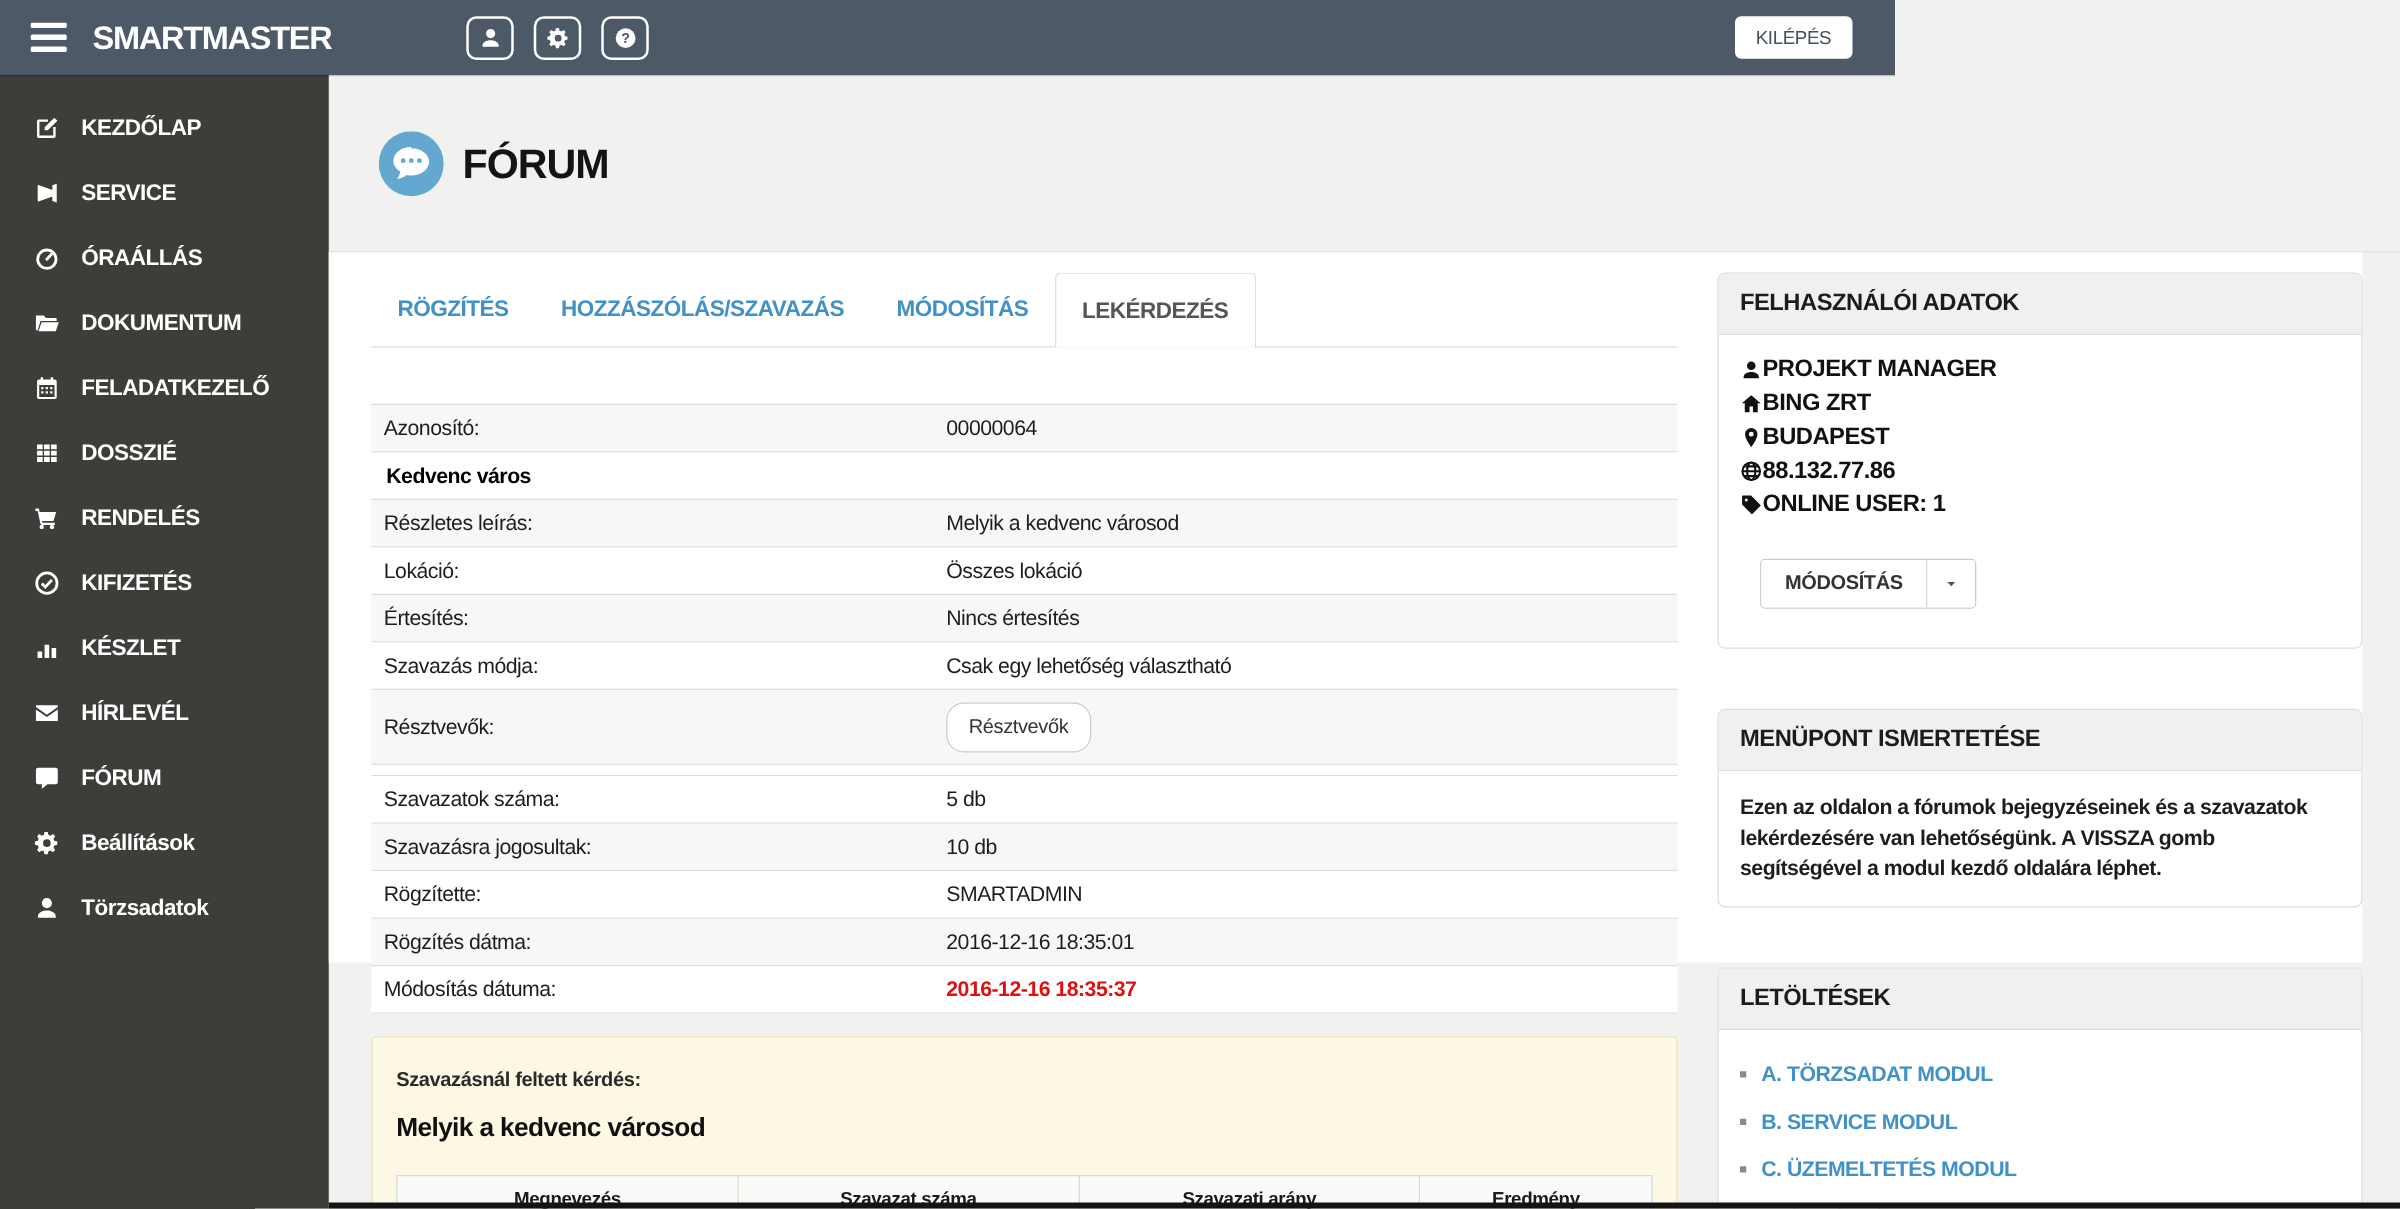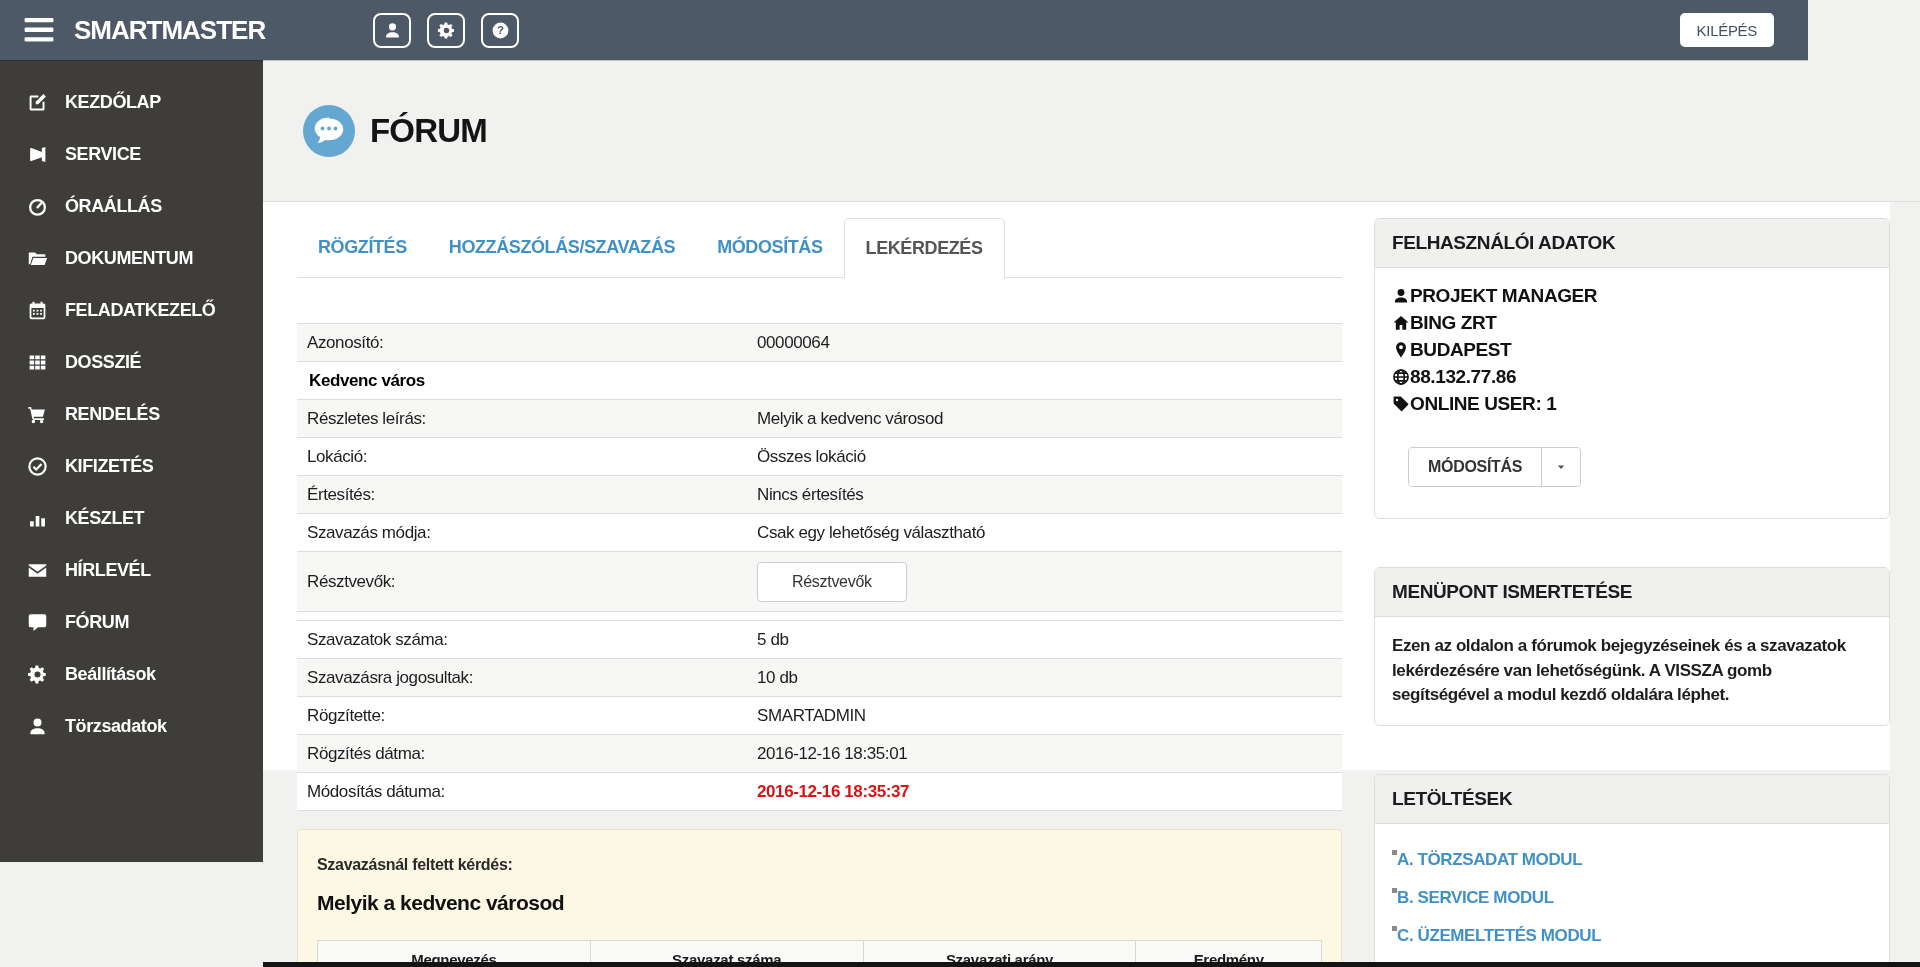--- a/index.html
+++ b/index.html
@@ -13,35 +13,35 @@
   }
   :root{
     --c-topbar:#4d5967; --c-sidebar:#3e3d3a; --c-accent:#4191c6;
     --c-red:#dd1111; --c-poll-bg:#fcf8e3; --c-border:#ddd;
   }
   svg{display:block}
   .icn{display:inline-flex;width:20px;height:20px;flex:none}
   .icn svg{width:100%;height:100%;fill:currentColor}
 
   
-  .topbar{position:absolute;left:0;top:0;width:1808px;height:60px;background:var(--c-topbar);
+  .topbar{position:absolute;left:0;top:0;width:1516px;height:60px;background:var(--c-topbar);
           display:flex;align-items:center;z-index:9;box-shadow:0 1px 0 rgba(0,0,0,.2)}
   .hamburger{margin-left:24px;width:30px;height:24px;color:#fff;cursor:pointer}
   .hamburger svg{width:30px;height:24px;fill:#fff}
   .brand{color:#fff;font-size:26px;font-weight:700;letter-spacing:-1px;margin-left:20px;white-space:nowrap}
   .top-btns{display:flex;gap:16px;margin-left:108px}
   .top-btn{width:38px;height:35px;border:2px solid #fff;border-radius:8px;color:#fff;
            display:flex;align-items:center;justify-content:center;cursor:pointer;background:transparent}
   .top-btn .icn{width:19px;height:19px}
   .logout-btn{position:absolute;right:34px;top:13px;height:34px;padding:0 17px;background:#fff;
               border:none;border-radius:5px;color:#44505e;font-weight:400;font-size:15px;
               letter-spacing:-0.3px;cursor:pointer;font-family:inherit}
 
   
-  .sidebar{position:absolute;left:0;top:60px;width:263px;height:802px;background:var(--c-sidebar);padding-top:16px}
+  .sidebar{position:absolute;left:0;top:60px;width:263px;height:907px;background:var(--c-sidebar);padding-top:16px}
   .side-item{display:flex;align-items:center;height:52px;padding-left:27px;color:#fff;cursor:pointer}
   .side-item .icn{width:21px;height:21px;color:#fff}
   .side-label{margin-left:17px;font-size:18px;font-weight:700;letter-spacing:-0.4px;white-space:nowrap}
 
   
   .strip{position:absolute;left:263px;top:60px;width:1657px;height:142px;border-bottom:1px solid var(--c-border);
          display:flex;align-items:center}
   .page-icon{width:52px;height:52px;margin-left:40px}
   .page-title{font-size:33px;font-weight:700;color:#141414;margin-left:15px;letter-spacing:-0.8px}
 
@@ -59,21 +59,21 @@
   
   .dtable{margin-top:45px;border-top:1px solid var(--c-border)}
   .dtable.meta{margin-top:8px}
   .trow{display:flex;align-items:center;min-height:38px;border-bottom:1px solid var(--c-border);background:#fff}
   .trow.alt{background:#f7f7f5}
   .tlabel{width:448px;padding:7px 8px 7px 10px;font-size:17px;color:#1d1d1d;letter-spacing:-0.4px}
   .tvalue{flex:1;padding:7px 8px 7px 12px;font-size:17px;color:#1d1d1d;letter-spacing:-0.4px}
   .tvalue.strong{font-weight:700;color:#000}
   .tvalue.red{color:var(--c-red);font-weight:700}
   .trow.btnrow{min-height:60px}
-  .participants-btn{background:#fff;border:1px solid #ccc;border-radius:4px;padding:10px 34px;
+  .participants-btn{background:#fff;border:1px solid #ccc;border-radius:14px;padding:10px 17px;
                     font-size:16px;color:#333;font-family:inherit;letter-spacing:-0.3px;cursor:pointer}
 
   
   .poll{margin-top:18px;background:var(--c-poll-bg);border:1px solid #ece3bf;border-radius:4px;
         padding:26px 19px;height:280px}
   .poll-qlabel{font-size:16px;font-weight:700;color:#2a2a2a;letter-spacing:-0.3px}
   .poll-q{margin-top:17px;font-size:21px;font-weight:700;color:#101010;letter-spacing:-0.5px}
   .poll-table{margin-top:25px;display:flex;border:1px solid #d8d8d4;background:#fafaf8;height:120px}
   .poll-th{padding:10px 4px;text-align:center;font-size:15px;font-weight:700;color:#1a1a1a;
            border-right:1px solid #d8d8d4;letter-spacing:-0.3px}
@@ -91,21 +91,21 @@
   .uline{display:flex;align-items:center;gap:0;margin-bottom:5px;font-size:19px;font-weight:700;
          color:#111;letter-spacing:-0.4px}
   .uline .icn{width:18px;height:18px;color:#111}
   .modify-group{display:inline-flex;margin:27px 0 14px 16px;border:1px solid #ccc;border-radius:4px;
                 overflow:hidden;background:#fff}
   .modify-main{padding:10px 19px;font-size:16px;font-weight:700;color:#333;border:none;background:#fff;
                border-right:1px solid #ccc;font-family:inherit;letter-spacing:-0.3px;cursor:pointer}
   .modify-caret{padding:0 12px;display:flex;align-items:center;background:#fff;border:none;cursor:pointer;color:#555}
   .modify-caret .icn{width:14px;height:14px}
   .info-text{font-size:17px;font-weight:700;color:#1d1d1d;line-height:1.45;letter-spacing:-0.4px}
-  .dl-item{display:flex;align-items:flex-start;padding:9px 0;cursor:pointer}
+  .dl-item{display:flex;align-items:center;gap:12px;padding:9px 0;cursor:pointer}
   .dl-bullet{width:5px;height:5px;background:#8a8a8a;flex:none}
   .dl-link{color:var(--c-accent);font-size:17px;font-weight:700;letter-spacing:-0.4px;text-decoration:none}
 </style>
 </head>
 <body>
 
 <div class="topbar">
   <span class="hamburger">
     <svg viewBox="0 0 24 20">
         <rect y="0" width="24" height="3.6" rx="1"></rect>

